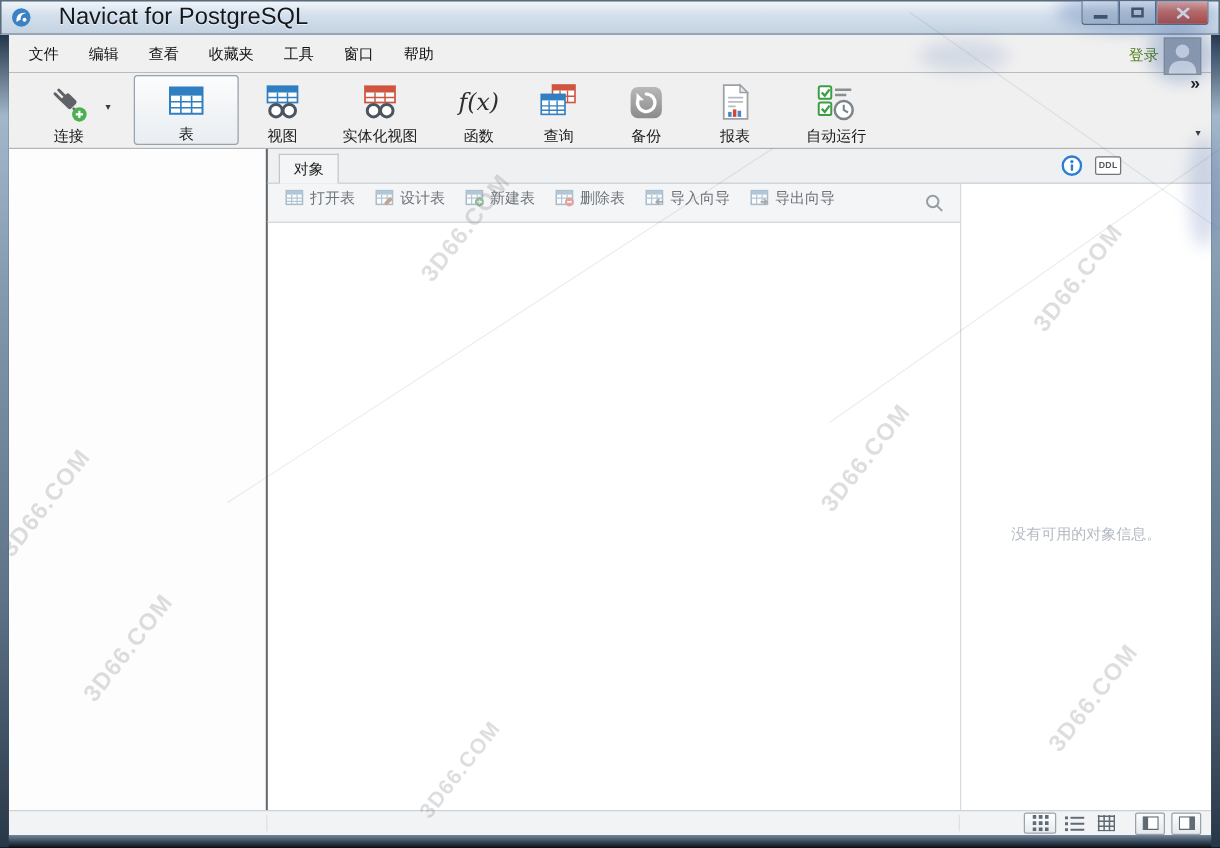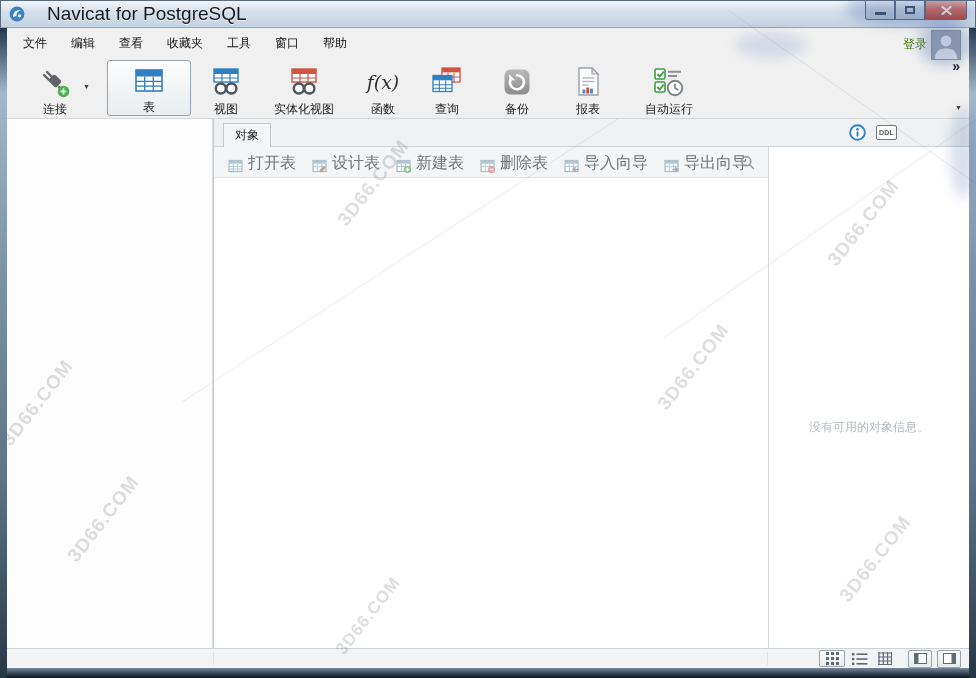--- a/index.html
+++ b/index.html
@@ -37,35 +37,35 @@
     border-bottom:1px solid #d5d8db;box-sizing:border-box;display:flex;padding-left:10px;}
   .titem{position:relative;display:flex;flex-direction:column;align-items:center;padding-top:5px;box-sizing:border-box;}
   .ticon{height:37px;display:flex;align-items:center;justify-content:center;}
   .tlabel{font-size:12px;color:#1b1b1b;margin-top:1px;white-space:nowrap;}
   .titem.sel{border:1px solid #98a2ac;border-radius:3px;background:linear-gradient(#fbfcfd,#e9edf1);margin:2px 0;padding-top:3px;}
   .caret{position:absolute;right:3px;top:25px;font-size:7px;color:#3a3a3a;}
   .fx{font-family:"DejaVu Serif","Liberation Serif",serif;font-style:italic;font-size:19px;color:#2f2f2f;}
   .tb-chevron{position:absolute;right:9px;top:0px;font-size:14px;font-weight:bold;color:#1e1e1e;}
   .tb-more{position:absolute;right:7px;bottom:7px;font-size:7px;color:#3a3a3a;}
   
-  .content{position:absolute;top:119px;left:7px;right:7px;bottom:30px;background:#86efac;}
+  .content{position:absolute;top:119px;left:7px;right:7px;bottom:30px;background:#000000;}
   .sidebar{position:absolute;left:0;top:0;bottom:0;width:206px;background:#fdfdfd;
     border-right:1px solid #dcdfe2;box-sizing:border-box;}
   .main{position:absolute;left:207px;right:0;top:0;bottom:0;}
   .tabbar{position:absolute;left:0;right:0;top:0;height:28px;background:#eef0f2;
     border-bottom:1px solid #cdd2d7;box-sizing:border-box;}
   .tab{position:absolute;left:9px;top:4px;height:24px;width:48px;background:#f4f5f6;
     border:1px solid #c0c6cc;border-bottom:none;box-sizing:border-box;
     display:flex;align-items:center;justify-content:center;font-size:12px;color:#222;}
   .tab-icons{position:absolute;right:72px;top:5px;display:flex;align-items:center;gap:10px;}
   .ddl-box{width:21px;height:15px;border:1px solid #6f767d;border-radius:2px;box-sizing:border-box;
     font-size:7px;font-weight:bold;color:#55595e;display:flex;align-items:center;justify-content:center;letter-spacing:.2px;background:#fff;}
   .objbar{position:absolute;left:0;top:28px;width:554px;height:31px;background:#f4f5f6;
     border-bottom:1px solid #e2e5e8;box-sizing:border-box;display:flex;align-items:center;padding:0 6px;}
-  .obj-btn{display:flex;align-items:flex-end;gap:4px;font-size:16px;color:#6e747a;padding:0 8px;height:24px;}
+  .obj-btn{display:flex;align-items:flex-start;gap:4px;font-size:12px;color:#6e747a;padding:0 8px;height:24px;}
   .obj-btn svg{opacity:.75;}
   .obj-search{position:absolute;right:13px;top:8px;}
   .workspace{position:absolute;left:0;top:59px;width:554px;bottom:0;background:#fff;}
   .rightpanel{position:absolute;left:554px;right:0;top:28px;bottom:0;background:#fff;
     border-left:1px solid #d7dbdf;box-sizing:border-box;}
   .empty-msg{position:absolute;top:248px;left:0;right:0;text-align:center;font-size:12px;color:#b3bac2;margin-top:24px;}
   
   .statusbar{position:absolute;left:7px;right:7px;bottom:10px;height:20px;background:#f2f3f4;
     border-top:1px solid #cdd2d6;box-sizing:border-box;display:flex;align-items:center;justify-content:flex-end;padding-right:8px;gap:5px;}
   .sb-div{position:absolute;top:3px;bottom:3px;width:1px;background:#dde1e4;}

